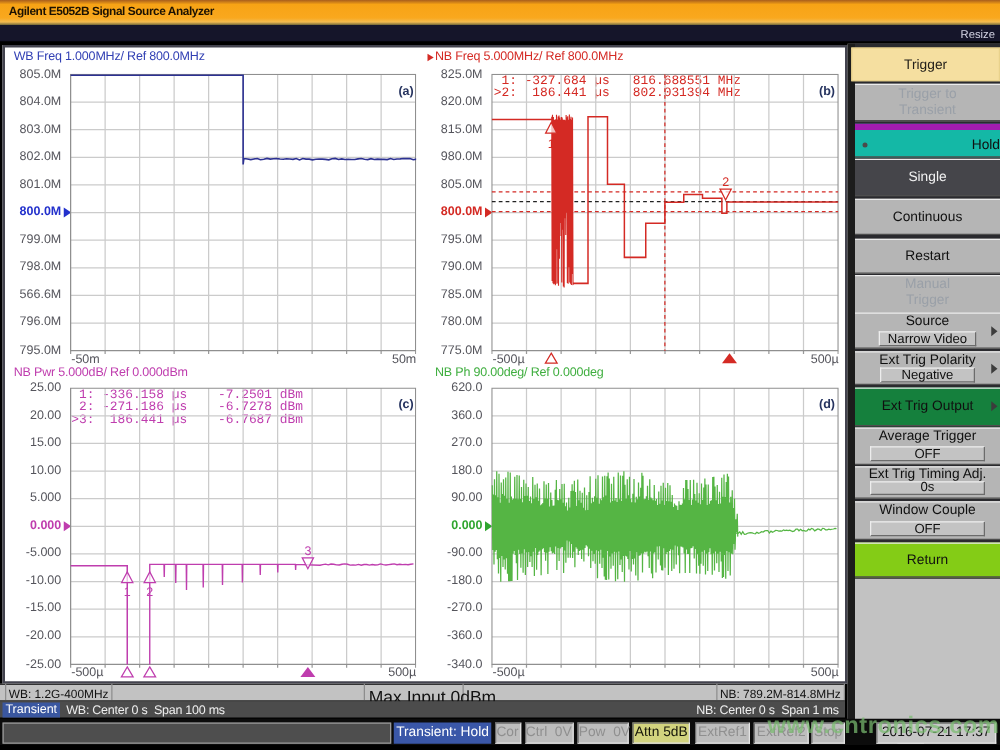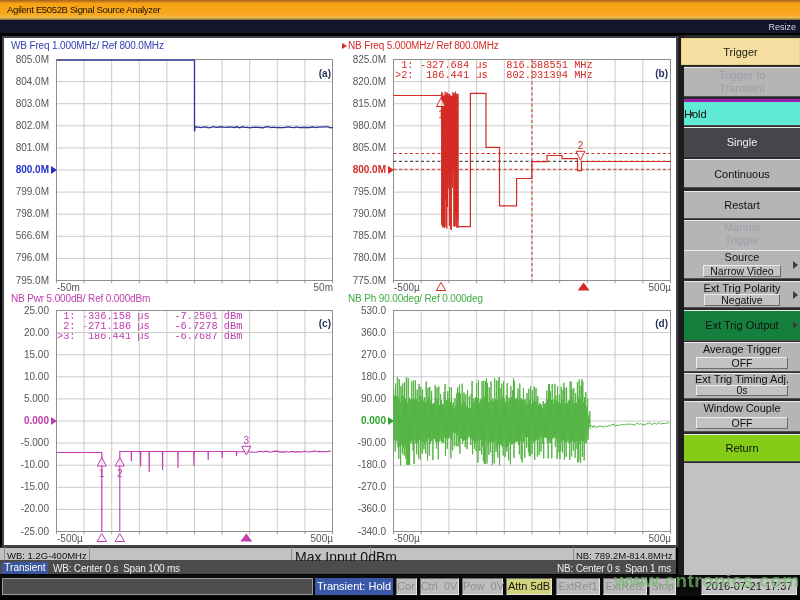--- a/index.html
+++ b/index.html
@@ -7,21 +7,21 @@
 .yl{position:absolute;width:46px;text-align:right;font-size:10px;color:#55555c;line-height:10px}
 .xl{position:absolute;font-size:10px;color:#55555c;line-height:10px}
 .gt{position:absolute;font-size:10px;letter-spacing:-0.15px;line-height:11px;white-space:pre}
 .gl{position:absolute;font-size:10px;font-weight:bold;color:#26335f}
 .mk{position:absolute;font-family:"Liberation Mono",monospace;font-size:10.3px;line-height:9.9px;white-space:pre}
 .sb{position:absolute;height:13px;background:#c3c3c3;border:1px solid;border-color:#ededed #6b6b6b #6b6b6b #ededed;font-size:10.5px;line-height:11px;text-align:center}
 .arr{position:absolute;right:2px;width:0;height:0;border-left:5px solid #3c3c3c;border-top:4px solid transparent;border-bottom:4px solid transparent}
 </style></head><body>
 
 <div class="abs" style="left:0;top:0;width:800px;height:20px;background:linear-gradient(#a85e1c 0%,#f7a315 18%,#f9a81e 72%,#f2bb50 88%,#6f6639 100%)"></div>
-<div class="abs" style="left:7px;top:4px;font-size:9.5px;font-weight:normal;color:#1c1202;letter-spacing:-0.35px">Agilent E5052B Signal Source Analyzer</div>
+<div class="abs" style="left:7px;top:4px;font-size:9.5px;font-weight:bold;color:#1c1202;letter-spacing:-0.35px">Agilent E5052B Signal Source Analyzer</div>
 <div class="abs" style="left:0;top:20px;width:800px;height:13px;background:#15152a"></div>
 <div class="abs" style="right:4px;top:21.5px;font-size:9px;color:#d4d4e4">Resize</div>
 <div class="abs" style="left:2px;top:36px;width:676px;height:511px;background:#fff;border:2px solid #43434e"></div>
 <div class="gt" style="left:11px;top:40px;color:#3240b4">WB Freq 1.000MHz/ Ref 800.0MHz</div>
 <div class="abs" style="left:342px;top:42.5px;width:0;height:0;border-left:5px solid #d42a24;border-top:3.5px solid transparent;border-bottom:3.5px solid transparent"></div>
 <div class="gt" style="left:348px;top:40px;color:#d42a24">NB Freq 5.000MHz/ Ref 800.0MHz</div>
 <div class="gt" style="left:11px;top:293px;color:#bf3dae">NB Pwr 5.000dB/ Ref 0.000dBm</div>
 <div class="gt" style="left:348px;top:293px;color:#3fae3f">NB Ph 90.00deg/ Ref 0.000deg</div>
 <div class="yl" style="left:3px;top:54.5px">805.0M</div>
 <div class="yl" style="left:3px;top:76.6px">804.0M</div>
@@ -52,21 +52,21 @@
 <div class="yl" style="left:3px;top:349.7px">15.00</div>
 <div class="yl" style="left:3px;top:371.8px">10.00</div>
 <div class="yl" style="left:3px;top:393.9px">5.000</div>
 <div class="yl" style="left:3px;top:416.0px;color:#bf3dae;font-weight:bold">0.000</div>
 <div class="abs" style="left:50.5px;top:417.0px;width:0;height:0;border-left:6px solid #bf3dae;border-top:4px solid transparent;border-bottom:4px solid transparent"></div>
 <div class="yl" style="left:3px;top:438.1px">-5.000</div>
 <div class="yl" style="left:3px;top:460.2px">-10.00</div>
 <div class="yl" style="left:3px;top:482.3px">-15.00</div>
 <div class="yl" style="left:3px;top:504.4px">-20.00</div>
 <div class="yl" style="left:3px;top:526.5px">-25.00</div>
-<div class="yl" style="left:340px;top:305.5px">530.0</div>
+<div class="yl" style="left:340px;top:305.5px">620.0</div>
 <div class="yl" style="left:340px;top:327.6px">360.0</div>
 <div class="yl" style="left:340px;top:349.7px">270.0</div>
 <div class="yl" style="left:340px;top:371.8px">180.0</div>
 <div class="yl" style="left:340px;top:393.9px">90.00</div>
 <div class="yl" style="left:340px;top:416.0px;color:#2fa52f;font-weight:bold">0.000</div>
 <div class="abs" style="left:387.5px;top:417.0px;width:0;height:0;border-left:6px solid #2fa52f;border-top:4px solid transparent;border-bottom:4px solid transparent"></div>
 <div class="yl" style="left:340px;top:438.1px">-90.00</div>
 <div class="yl" style="left:340px;top:460.2px">-180.0</div>
 <div class="yl" style="left:340px;top:482.3px">-270.0</div>
 <div class="yl" style="left:340px;top:504.4px">-360.0</div>
@@ -243,21 +243,21 @@
     <polyline points="0.8,78.2 1.2,130.0 1.7,85.7 2.2,141.5 2.6,73.5 3.1,131.4 3.5,86.3 4.0,129.9 4.4,67.0 4.9,137.3 5.3,87.9 5.8,148.8 6.2,69.0 6.7,136.3 7.1,92.2 7.6,155.4 8.0,76.0 8.5,134.8 8.9,85.3 9.4,143.6 9.8,73.4 10.3,137.5 10.7,86.6 11.2,145.6 11.6,72.1 12.1,136.5 12.5,89.1 13.0,148.9 13.4,67.4 13.9,155.0 14.3,92.3 14.8,154.9 15.2,68.0 15.7,154.8 16.1,87.3 16.6,154.7 17.0,89.6 17.5,133.0 17.9,89.1 18.4,130.8 18.8,71.4 19.2,134.0 19.7,89.1 20.1,140.6 20.6,70.1 21.0,154.0 21.5,89.5 21.9,129.8 22.4,70.5 22.8,133.2 23.3,89.3 23.7,144.2 24.2,79.6 24.6,132.8 25.1,91.8 25.5,148.2 26.0,73.9 26.4,129.4 26.9,86.8 27.3,149.9 27.8,76.9 28.2,131.8 28.7,86.7 29.1,143.6 29.6,79.7 30.0,131.7 30.5,90.8 30.9,139.5 31.4,87.2 31.8,134.9 32.3,92.6 32.7,143.5 33.2,71.6 33.6,131.4 34.1,89.3 34.5,150.8 35.0,77.8 35.4,128.4 35.9,87.8 36.3,145.7 36.8,76.9 37.2,134.0 37.7,90.6 38.1,131.4 38.6,80.9 39.0,130.4 39.5,94.3 39.9,150.1 40.4,93.4 40.8,129.4 41.3,92.4 41.7,128.6 42.2,75.1 42.6,131.8 43.1,88.8 43.5,138.5 44.0,77.6 44.4,132.1 44.9,89.1 45.3,149.2 45.8,76.5 46.2,131.4 46.7,95.2 47.1,127.7 47.6,84.1 48.0,130.9 48.5,90.1 48.9,132.7 49.4,94.7 49.8,132.1 50.3,94.4 50.7,133.1 51.2,81.9 51.6,127.1 52.1,74.0 52.5,145.9 53.0,89.9 53.4,128.4 53.9,90.3 54.3,138.7 54.8,81.2 55.2,128.7 55.7,89.4 56.1,127.7 56.6,77.3 57.0,127.6 57.5,92.2 57.9,148.3 58.4,77.1 58.8,130.4 59.3,95.0 59.7,140.2 60.2,92.1 60.6,122.4 61.1,98.4 61.5,136.2 62.0,88.3 62.4,123.1 62.9,96.0 63.3,136.2 63.8,82.9 64.2,125.2 64.7,77.4 65.1,136.3 65.6,82.6 66.0,131.3 66.5,74.7 66.9,143.7 67.4,83.7 67.8,127.7 68.3,94.8 68.7,128.9 69.2,73.6 69.6,133.9 70.1,90.3 70.5,130.7 71.0,82.7 71.4,130.2 71.9,92.3 72.3,137.1 72.8,84.3 73.2,129.7 73.7,96.3 74.1,139.1 74.6,80.1 75.0,128.3 75.5,98.2 76.0,126.1 76.4,86.2 76.9,127.1 77.3,98.0 77.8,135.0 78.2,83.7 78.7,129.0 79.1,71.0 79.6,144.4 80.0,92.6 80.5,130.6 80.9,88.2 81.4,139.0 81.8,91.5 82.3,133.1 82.7,87.1 83.2,141.0 83.6,73.1 84.1,130.2 84.5,88.3 85.0,152.6 85.4,70.2 85.9,131.0 86.3,93.0 86.8,140.9 87.2,89.1 87.7,129.8 88.1,90.2 88.6,144.4 89.0,71.2 89.5,136.2 89.9,87.8 90.4,151.1 90.8,70.6 91.3,153.8 91.7,86.5 92.2,154.0 92.6,71.0 93.1,130.7 93.5,68.1 94.0,153.6 94.4,72.9 94.9,135.2 95.3,92.1 95.8,144.9 96.2,77.1 96.7,132.8 97.1,90.8 97.6,142.5 98.0,71.4 98.5,131.3 98.9,90.5 99.4,155.0 99.8,88.5 100.3,131.9 100.7,91.6 101.2,153.4 101.6,68.0 102.1,131.2 102.5,89.5 103.0,141.9 103.4,70.4 103.9,137.5 104.3,90.8 104.8,147.5 105.2,70.7 105.7,134.7 106.1,67.0 106.6,155.4 107.0,77.9 107.5,134.5 107.9,89.0 108.4,135.2 108.8,73.5 109.3,137.1 109.7,86.2 110.2,145.5 110.6,71.4 111.1,130.8 111.5,88.8 112.0,147.2 112.4,91.9 112.9,137.2 113.3,85.0 113.8,141.6 114.2,73.2 114.7,136.7 115.1,92.0 115.6,150.3 116.0,87.5 116.5,131.8 116.9,89.4 117.4,154.3 117.8,76.0 118.3,134.5 118.7,87.2 119.2,134.2 119.6,80.3 120.1,132.7 120.5,68.3 121.0,147.9 121.4,70.7 121.9,132.7 122.3,89.4 122.8,131.3 123.2,89.2 123.7,132.0 124.1,87.0 124.6,131.1 125.0,78.6 125.5,135.0 125.9,89.9 126.4,144.3 126.8,73.5 127.3,131.2 127.7,88.0 128.2,148.8 128.6,88.9 129.1,152.5 129.5,90.2 130.0,132.8 130.4,78.0 130.9,131.8 131.3,90.6 131.8,147.9 132.2,89.3 132.7,127.2 133.1,94.0 133.6,137.5 134.0,83.2 134.5,127.0 134.9,93.1 135.4,142.4 135.8,78.7 136.3,146.1 136.7,90.4 137.2,146.3 137.6,76.3 138.1,128.6 138.5,94.1 139.0,144.2 139.4,80.3 139.9,133.2 140.3,90.9 140.8,131.5 141.2,76.4 141.7,149.9 142.1,91.0 142.6,130.7 143.0,78.2 143.5,129.4 143.9,91.5 144.4,146.7 144.8,86.1 145.3,129.8 145.7,95.7 146.2,145.0 146.6,92.8 147.1,126.4 147.5,94.2 148.0,141.6 148.4,94.7 148.9,127.1 149.3,98.1 149.8,134.1 150.2,91.0 150.7,148.6 151.1,93.9 151.6,127.2 152.0,94.0 152.5,127.4 152.9,92.8 153.4,127.9 153.8,80.5 154.3,132.7 154.7,89.4 155.2,148.4 155.6,74.1 156.1,129.6 156.5,74.1 157.0,133.1 157.4,81.2 157.9,133.2 158.3,90.0 158.8,148.3 159.2,74.0 159.7,128.5 160.1,94.1 160.6,128.3 161.0,89.6 161.5,127.0 161.9,73.9 162.4,136.8 162.8,85.2 163.3,129.1 163.7,90.5 164.2,148.7 164.6,76.3 165.1,133.3 165.5,92.3 166.0,142.5 166.4,84.6 166.9,149.0 167.3,93.4 167.8,140.9 168.2,76.8 168.7,131.3 169.1,90.0 169.6,142.6 170.0,80.0 170.5,130.2 170.9,72.8 171.4,149.6 171.8,77.7 172.3,133.0 172.7,94.0 173.2,146.8 173.6,77.6 174.1,131.7 174.5,93.1 175.0,128.5 175.4,90.7 175.9,133.3 176.3,90.3 176.8,149.8 177.2,71.6 177.7,132.8 178.1,71.4 178.6,146.3 179.0,79.3 179.5,131.1 179.9,90.2 180.4,140.5 180.8,78.0 181.3,133.0 181.7,93.2 182.2,147.6 182.6,83.4 183.1,131.3 183.5,92.9 184.0,139.1 184.4,72.2 184.9,152.4 185.3,87.5 185.8,151.6 186.2,69.6 186.7,133.9 187.1,87.7 187.6,153.0 188.0,75.6 188.5,130.7 188.9,69.0 189.4,146.7 189.8,71.3 190.3,131.7 190.7,92.1 191.2,150.4 191.6,87.4 192.1,132.9 192.8,82.3 193.2,133.4 193.8,96.5 194.2,125.1 194.6,88.8 195.0,129.8 195.8,105.4 196.2,115.6 196.8,101.1 197.2,119.3" fill="none" stroke="#55b544" stroke-width="1"></polyline>
     <polyline points="192.5,116.4 193.8,115.8 195.0,116.9 196.2,116.3 197.5,116.6 198.8,115.5 200.0,117.5 201.2,115.4 202.5,117.4 203.8,117.3 205.0,116.6 206.2,116.3 207.5,116.1 208.8,116.3 210.0,116.8 211.2,117.0 212.5,115.8 213.8,116.7 215.0,116.2 216.2,115.3 217.5,115.6 218.8,114.7 220.0,114.4 221.2,114.4 222.5,116.4 223.8,114.9 225.0,115.8 226.2,115.2 227.5,114.3 228.8,114.4 230.0,114.9 231.2,114.8 232.5,114.9 233.8,113.9 235.0,114.4 236.2,114.1 237.5,114.4 238.8,114.1 240.0,114.7 241.2,115.2 242.5,114.7 243.8,113.2 245.0,113.2 246.2,114.6 247.5,113.5 248.8,114.6 250.0,114.4 251.2,114.9 252.5,114.8 253.8,113.3 255.0,113.9 256.2,112.7 257.5,113.2 258.8,114.7 260.0,113.9 261.2,113.1 262.5,113.5 263.8,114.4 265.0,112.7 266.2,112.8 267.5,113.8 268.8,113.8 270.0,113.3 271.2,113.7 272.5,113.4 273.8,113.2 275.0,112.7 276.2,112.9" fill="none" stroke="#55b544" stroke-width="1"></polyline>
   </svg>
 <div class="abs" style="left:678px;top:35px;width:122px;height:543px;background:#c2c2c2"></div>
 <div class="abs" style="left:684px;top:35px;width:116px;height:428px;background:#2a2a2e"></div>
 <div class="abs" style="left:678px;top:35px;width:6px;height:543px;background:#1c1c1c"></div>
 <div class="abs" style="left:681px;top:37.8px;width:119px;height:27.5px;background:#f5dfa0;border:1px solid #e9d28c;text-align:center;font-size:11px;color:#23201a;line-height:26px">Trigger</div>
 <div style="left:684px;top:67px;width:116px;height:29.8px;background:#b5b5b5;border-top:1px solid #ececec;border-bottom:1px solid #4e4e4e;position:absolute;text-align:center;font-size:11px;color:#101010">
     <div style="padding-top:1px;line-height:13px;color:#9aa0a8">Trigger to<br>Transient</div>
   </div>
-<div style="left:684px;top:99.3px;width:116px;height:26.4px;background:#5eead4;border-top:3px solid #a21caf;border-bottom:1px solid #4e4e4e;position:absolute;text-align:left;font-size:11px;color:#101010">
+<div style="left:684px;top:99.3px;width:116px;height:26.4px;background:#14b8a6;border-top:5px solid #a21caf;border-bottom:1px solid #4e4e4e;position:absolute;text-align:right;font-size:11px;color:#101010">
     <div style="line-height:24px">Hold</div>
     <div style="position:absolute;left:6px;top:10px;width:4px;height:4px;border-radius:50%;background:#4a4a4a"></div>
   </div>
 <div style="left:684px;top:127.4px;width:116px;height:30.1px;background:#45454a;border-top:1px solid #ececec;border-bottom:1px solid #4e4e4e;position:absolute;text-align:center;font-size:11px;color:#f2f2f2">
     <div style="line-height:28px">Single</div>
   </div>
 <div style="left:684px;top:158.5px;width:116px;height:29.7px;background:#b5b5b5;border-top:1px solid #ececec;border-bottom:1px solid #4e4e4e;position:absolute;text-align:center;font-size:11px;color:#101010">
     <div style="line-height:28px">Continuous</div>
   </div>
 <div style="left:684px;top:191px;width:116px;height:27.5px;background:#b5b5b5;border-top:1px solid #ececec;border-bottom:1px solid #4e4e4e;position:absolute;text-align:center;font-size:11px;color:#101010">

